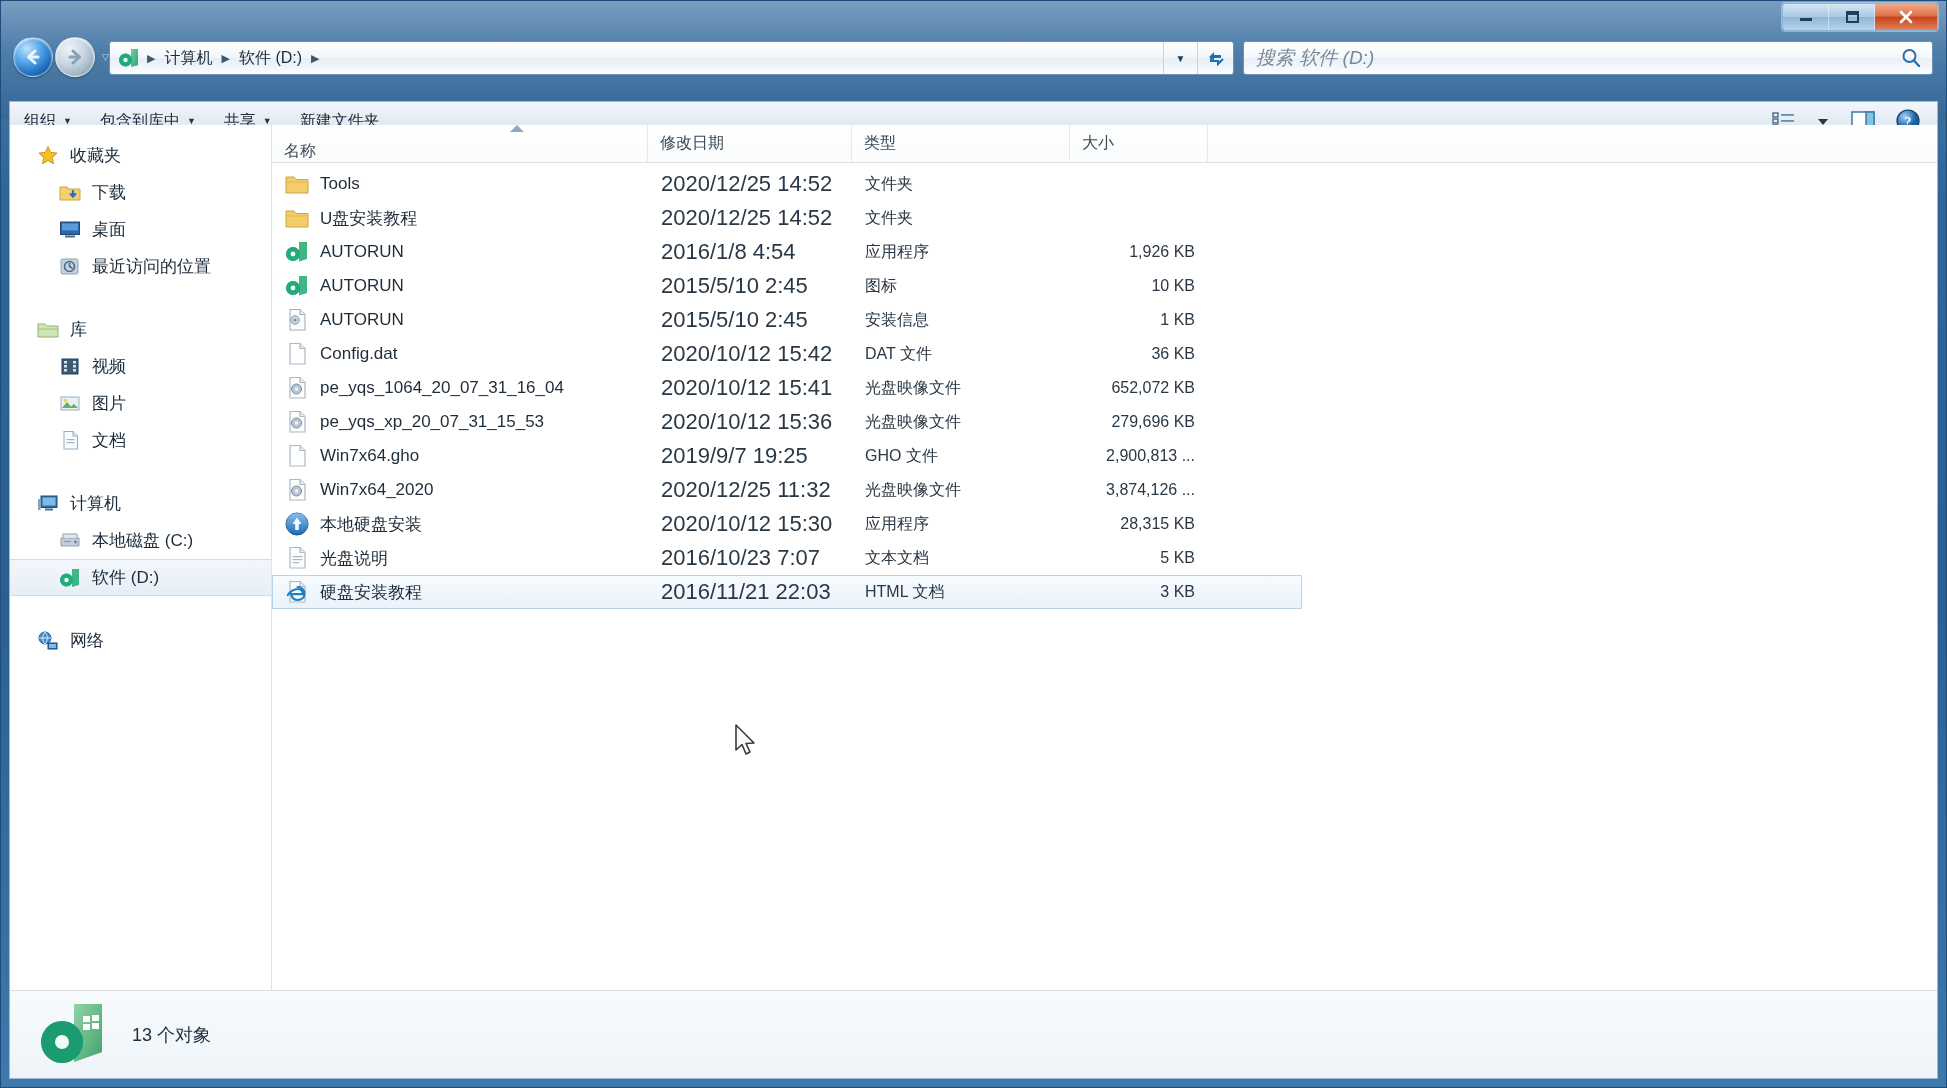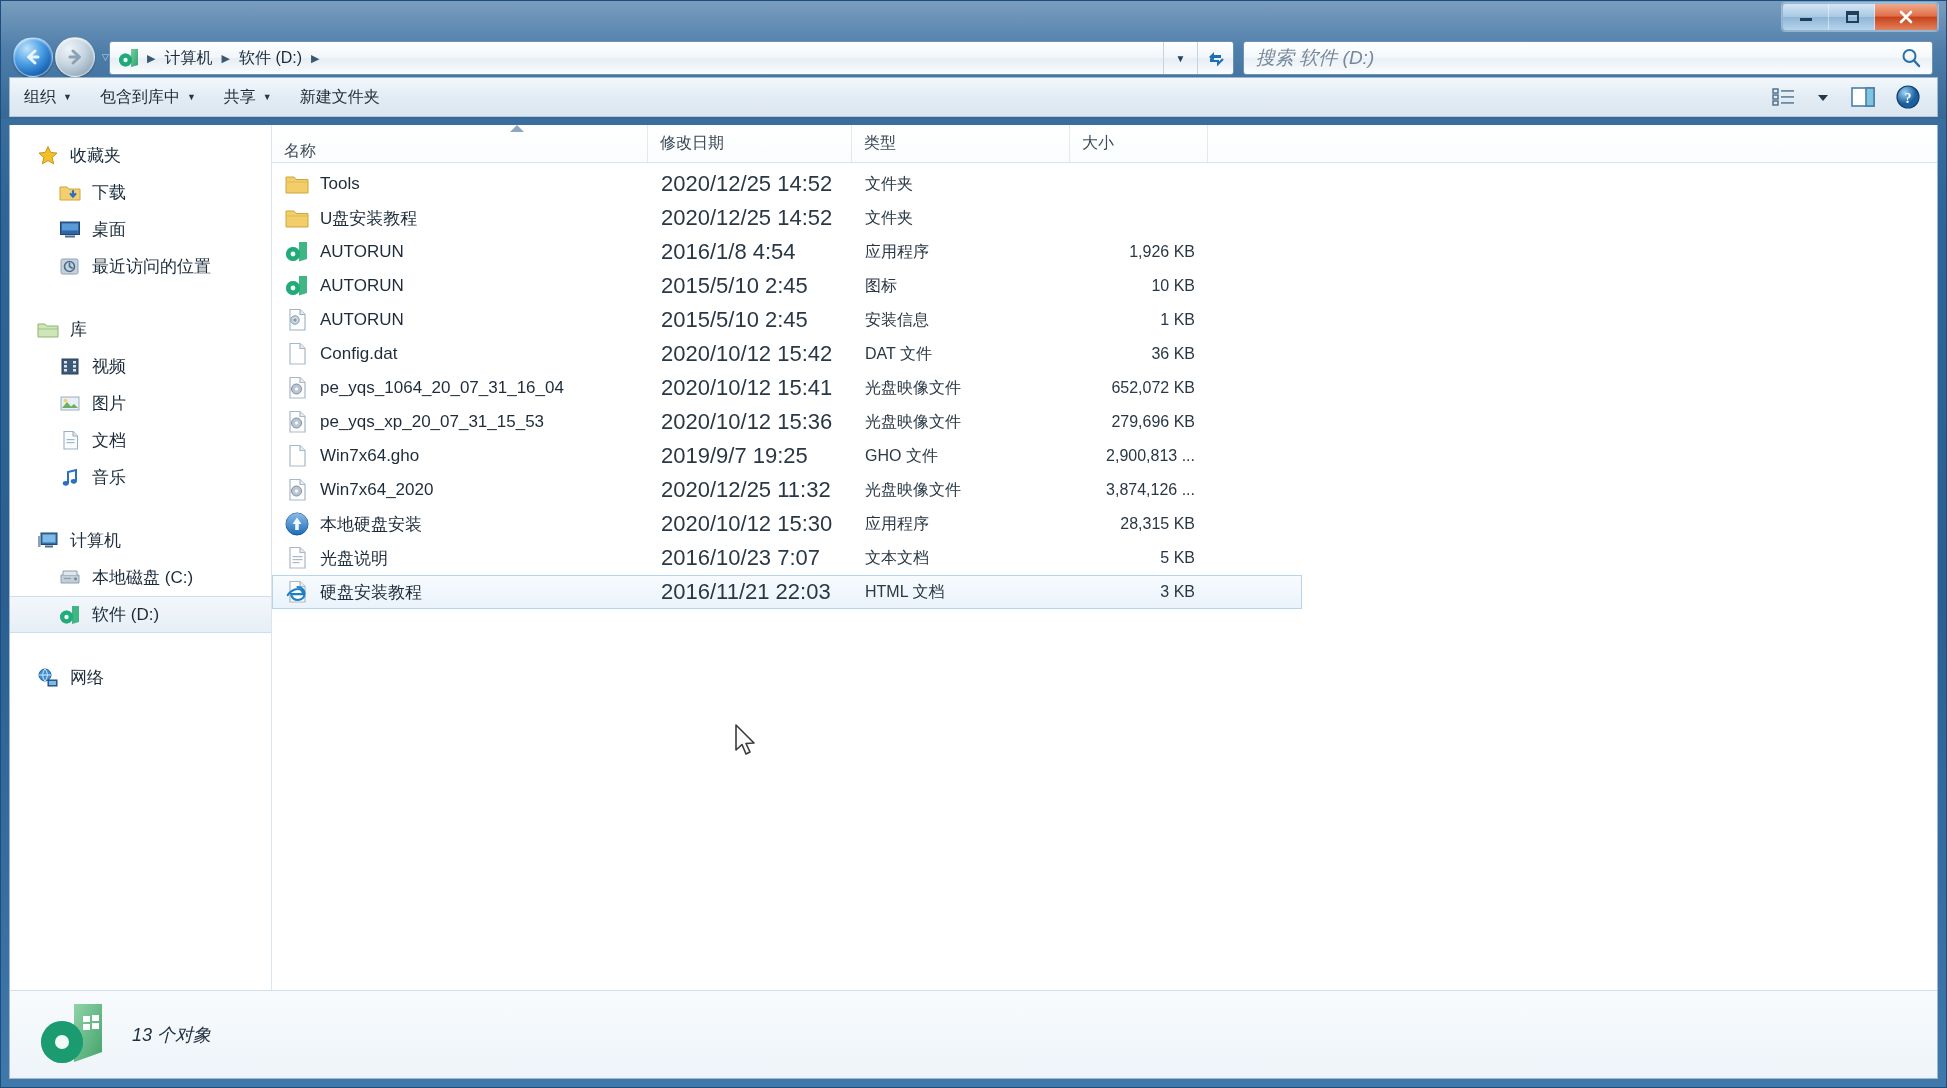--- a/index.html
+++ b/index.html
@@ -90,21 +90,21 @@
   #search-input {
     flex:1; border:none; outline:none; background:transparent;
     font-family:"Liberation Sans", sans-serif; font-size:19px; font-style:italic;
     color:#6b7b8a; padding-left:12px;
   }
   #search-input::placeholder { color:#77889a; font-style:italic; opacity:1; }
   #search-icon-wrap { width:42px; display:flex; align-items:center; justify-content:center; cursor:pointer; }
 
   
   #toolbar {
-    position:absolute; left:8px; top:76px; right:8px; height:40px;
+    position:absolute; left:8px; top:100px; right:8px; height:40px;
     background: linear-gradient(180deg,#f2f7fb 0%,#e3ecf4 50%,#dbe6f0 100%);
     border:1px solid #9db8cf; border-bottom:1px solid #b4c8d9;
     display:flex; align-items:center;
   }
   .tb-item {
     display:flex; align-items:center; gap:7px; height:30px; padding:0 14px;
     font-size:16px; color:#1d2b38; cursor:pointer; border-radius:3px;
   }
   .tb-caret { font-size:9px; color:#23384a; }
   #tb-right { margin-left:auto; display:flex; align-items:center; gap:6px; padding-right:10px; }
@@ -172,21 +172,21 @@
   .cell.date { width:204px; padding-left:12px; color:#2a3845; font-size:22px; }
   .cell.type { width:218px; padding-left:12px; color:#2a3845; font-size:16px; }
   .cell.size { width:138px; padding-right:14px; text-align:right; color:#2a3845; font-size:16px; }
   .file-ico { width:24px; height:24px; flex:none; margin-right:11px; display:flex; align-items:center; justify-content:center; }
   .fname { overflow:hidden; text-overflow:ellipsis; }
 
   
   #statusbar {
     height:88px; flex:none; border-top:1px solid #d4dee7;
     background: linear-gradient(180deg,#f8fbfd 0%,#eef4f9 100%);
-    display:flex; align-items:center; padding-left:30px; gap:22px;font-style:italic;
+    display:flex; align-items:center; padding-left:30px; gap:22px;
   }
   #status-text { font-size:18px; color:#20303f; }
 
   
   #cursor { position:absolute; left:733px; top:723px; pointer-events:none; }
 </style>
 </head>
 <body>
 
 <div id="window">
@@ -408,30 +408,20 @@
           <div class="nav-row child">
             <span class="nav-ico">
               <svg width="19" height="21" viewBox="0 0 19 21">
                 <path d="M3 1.5 L12 1.5 L16.5 6 L16.5 19 L3 19 Z" fill="#fbfcfd" stroke="#9aafc2" stroke-width="1.1"></path>
                 <path d="M12 1.5 L12 6 L16.5 6" fill="#dde7f0" stroke="#9aafc2" stroke-width="1.1"></path>
                 <rect x="5.5" y="9" width="8" height="1.2" fill="#9fb6c8"></rect>
                 <rect x="5.5" y="12" width="8" height="1.2" fill="#9fb6c8"></rect>
               </svg>
             </span>
             <span>文档</span>
-          </div>
-          <div class="nav-row child">
-            <span class="nav-ico">
-              <svg width="20" height="20" viewBox="0 0 20 20">
-                <path d="M8 15 L8 4 L16 2 L16 13" fill="none" stroke="#2a6fc4" stroke-width="2"></path>
-                <ellipse cx="5.8" cy="15.3" rx="3" ry="2.4" fill="#2a6fc4"></ellipse>
-                <ellipse cx="13.8" cy="13.3" rx="3" ry="2.4" fill="#2a6fc4"></ellipse>
-              </svg>
-            </span>
-            <span>音乐</span>
           </div>
         </div>
 
         <div class="nav-spacer"></div>
 
         <div class="nav-group">
           <div class="nav-row">
             <span class="nav-ico">
               <svg width="22" height="19" viewBox="0 0 22 19">
                 <rect x="4" y="2" width="16" height="11.5" fill="#2f6ea8" stroke="#1f4a74" stroke-width="1"></rect>

